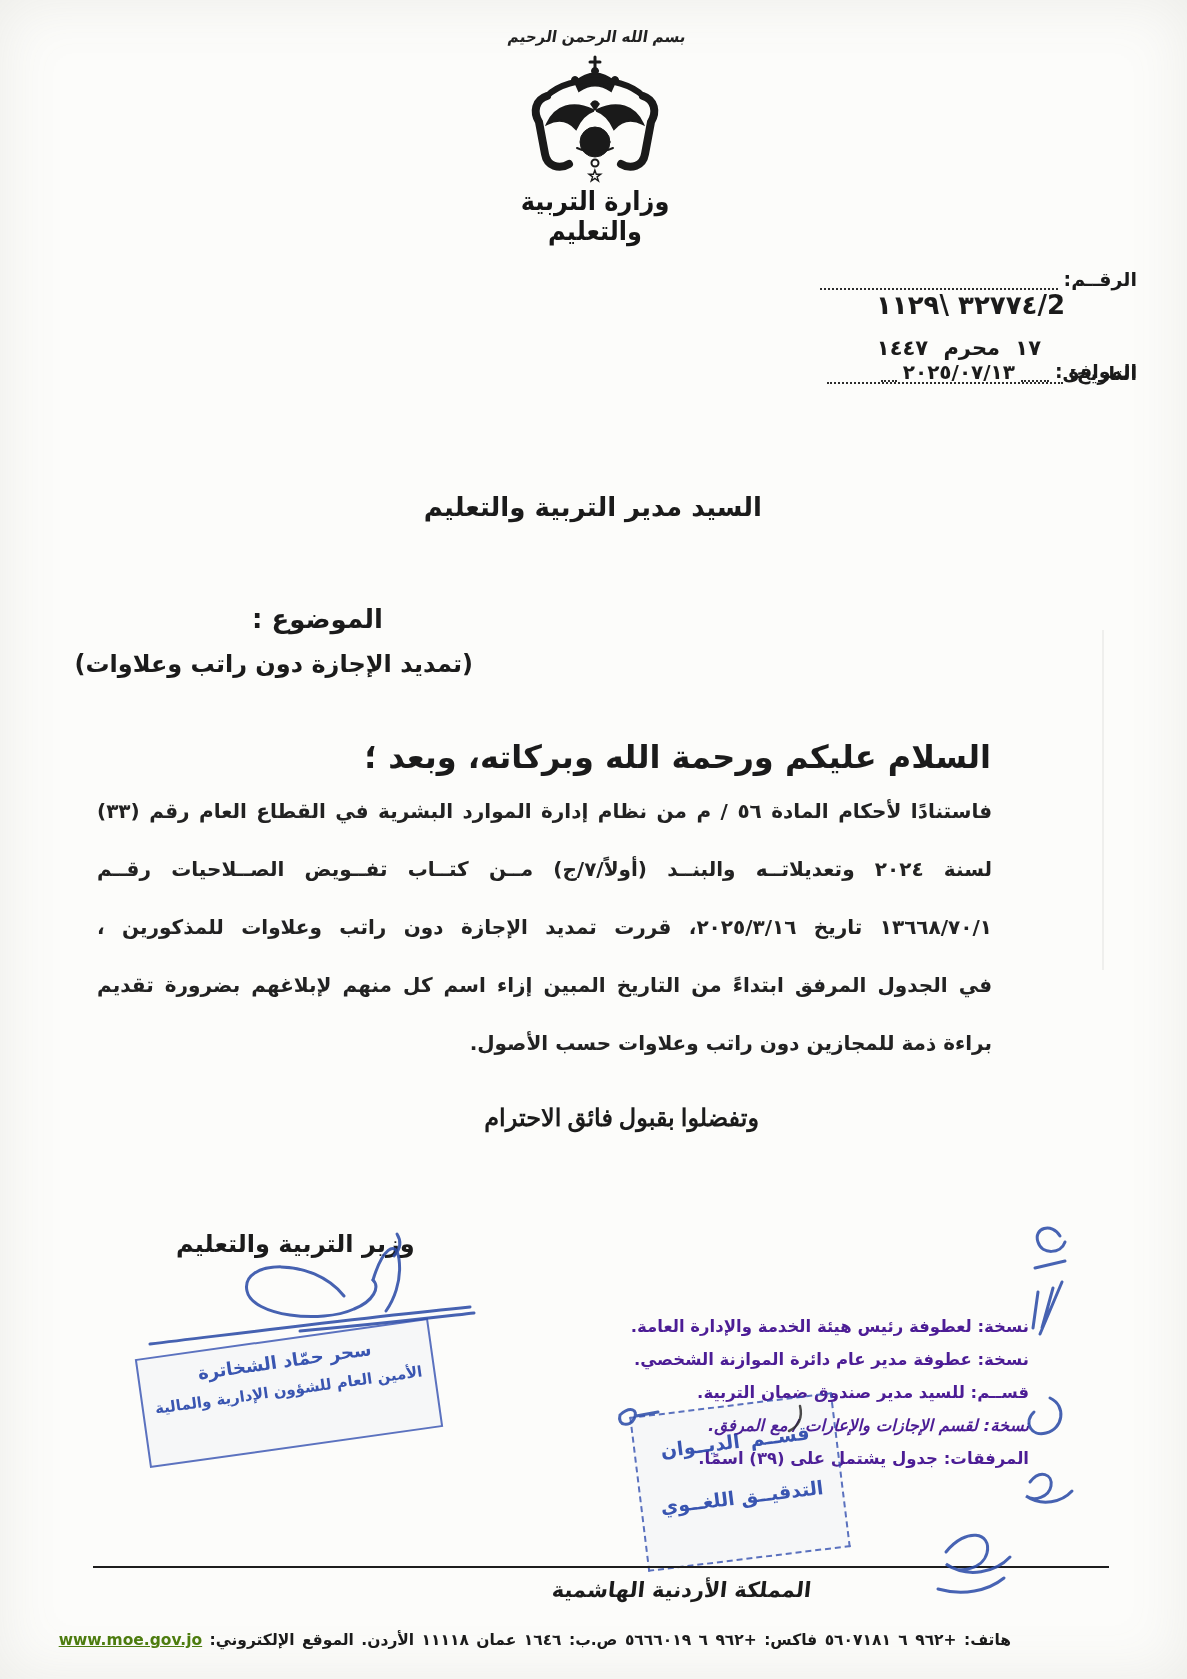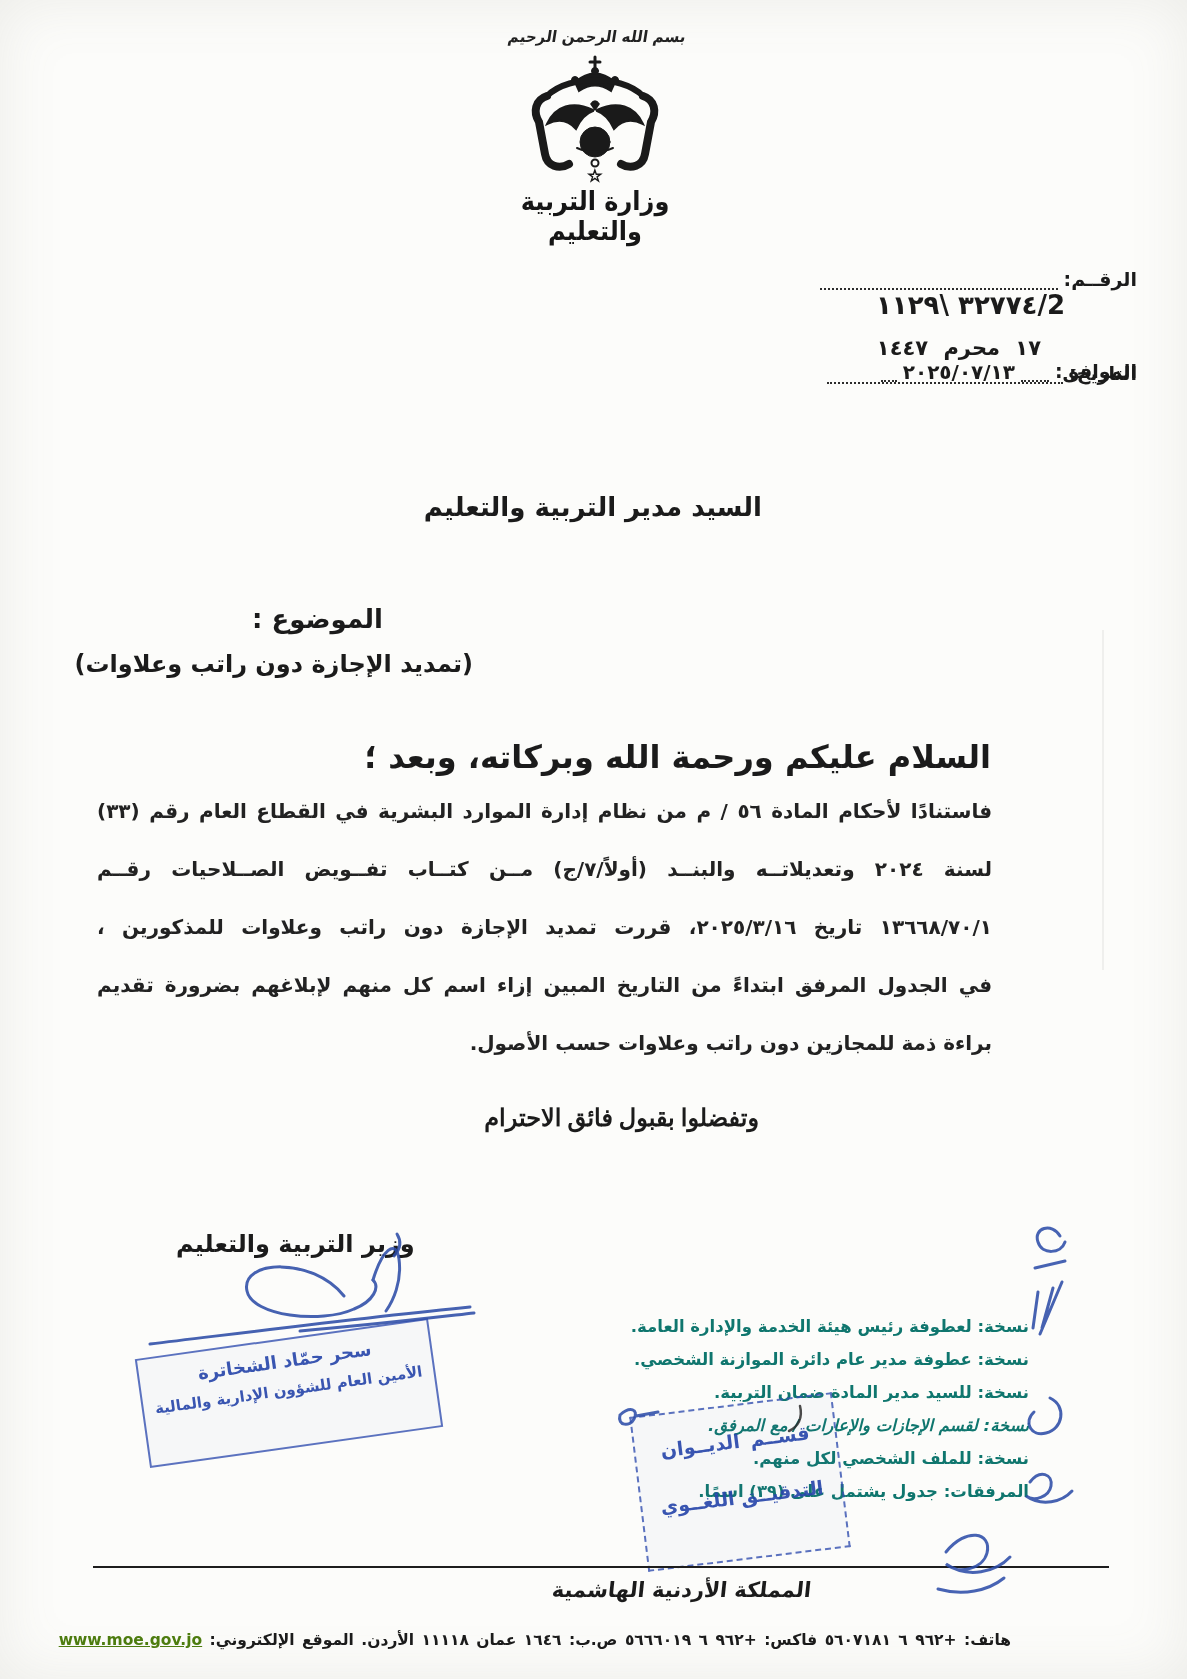--- a/index.html
+++ b/index.html
@@ -41,21 +41,21 @@
   .stamp{border:2.5px solid rgba(52,80,176,.8);color:rgba(40,70,170,.92);text-align:center;
     background:rgba(90,120,210,.04);}
   .stamp-secretary{top:1338px;left:141px;width:292px;height:106px;transform:rotate(-8deg);}
   .stamp-secretary .l1{margin-top:10px;font-size:18px;font-weight:800;}
   .stamp-secretary .l2{margin-top:10px;font-size:15px;font-weight:800;}
   .stamp-diwan{top:1404px;left:638px;width:200px;height:152px;transform:rotate(-7deg);
     border-style:dashed;border-width:2px;}
   .stamp-diwan .l1{margin-top:24px;font-size:19px;font-weight:800;word-spacing:4px;}
   .stamp-diwan .l2{margin-top:34px;font-size:19px;font-weight:800;}
   
-  .dist{top:1310px;right:158px;text-align:right;font-size:16.5px;font-weight:600;line-height:33px;color:#0f766e;}
+  .dist{top:1310px;right:158px;text-align:right;font-size:16.5px;font-weight:600;line-height:33px;color:#4c1d95;}
   .dist .it{font-style:italic;}
   
   .footer-rule{top:1566px;left:93px;width:1016px;border-top:2.5px solid #1d1d1d;}
   .kingdom{top:1578px;left:552px;font-size:21px;font-weight:900;transform:skewX(-6deg);}
   .contact{top:1631px;right:176px;font-size:15.5px;font-weight:700;white-space:nowrap;word-spacing:2px;}
   .website{font-weight:800;text-decoration:underline;color:#4d7c0f;margin-left:48px;}
   .crease{top:630px;left:1102px;width:2px;height:340px;background:rgba(0,0,0,.05);}
   svg.overlay{position:absolute;inset:0;pointer-events:none;}
 </style>
 </head>
@@ -126,23 +126,22 @@
   <div class="abs signer-title">وزير التربية والتعليم</div>
 
   <div class="abs stamp stamp-secretary">
     <div class="l1">سحر حمّاد الشخاترة</div>
     <div class="l2">الأمين العام للشؤون الإدارية والمالية</div>
   </div>
 
   <div class="abs dist">
     <div>نسخة: لعطوفة رئيس هيئة الخدمة والإدارة العامة.</div>
     <div>نسخة: عطوفة مدير عام دائرة الموازنة الشخصي.</div>
-    <div>نسخة: للسيد مدير المادة ضمان التربية.</div>
+    <div>قســم: للسيد مدير صندوق ضمان التربية.</div>
     <div class="it">نسخة: لقسم الإجازات والإعارات / مع المرفق.</div>
-    <div>نسخة: للملف الشخصي لكل منهم.</div>
     <div>المرفقات: جدول يشتمل على (٣٩) اسمًا.</div>
   </div>
 
   <div class="abs stamp stamp-diwan">
     <div class="l1">قســم الديــوان</div>
     <div class="l2">التدقيــق اللغــوي</div>
   </div>
 
   <div class="abs crease"></div>
   <div class="abs footer-rule"></div>

